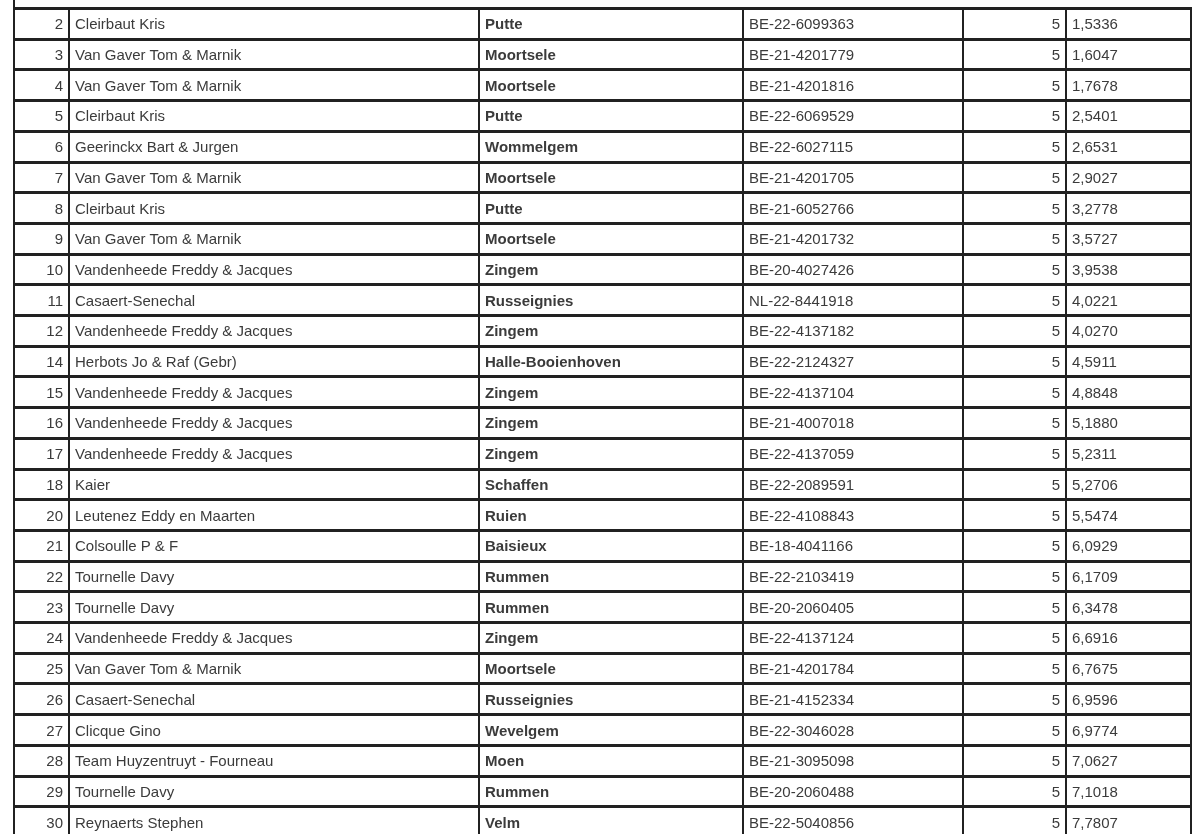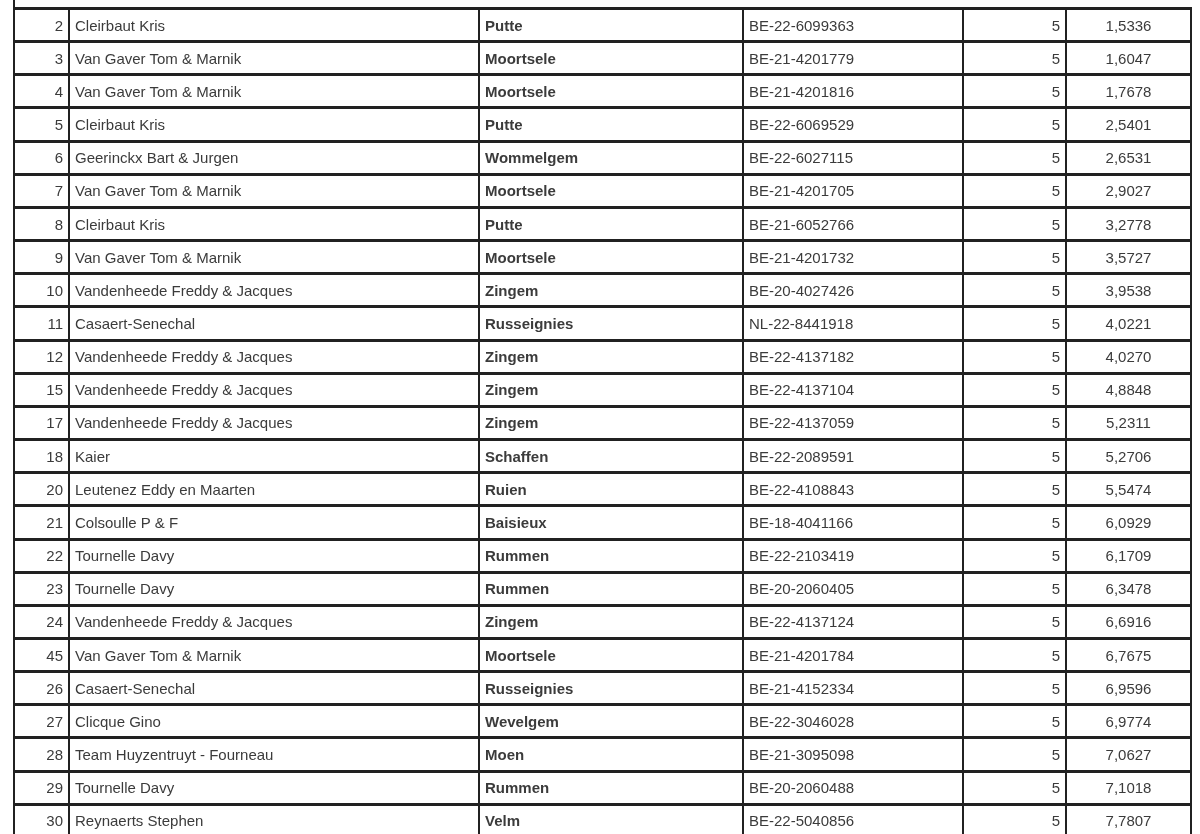--- a/index.html
+++ b/index.html
@@ -31,21 +31,21 @@
     padding: 0 5px;
     white-space: nowrap;
     overflow: hidden;
     vertical-align: middle;
   }
   td.col-rank        { text-align: right; padding-right: 4px; }
   td.col-fancier     { text-align: left;  padding-left: 5px; margin-left: 28px;  }
   td.col-location    { text-align: left;  padding-left: 6px; font-weight: bold;  }
   td.col-ring_number { text-align: left;  padding-left: 6px;  }
   td.col-prizes      { text-align: right; padding-right: 6px; }
-  td.col-coefficient { text-align: center; padding-right: 7px; }
+  td.col-coefficient { text-align: left; padding-right: 7px; }
   .top-stub {
     position: absolute;
     left: 13px;
     top: 0;
     width: 2px;
     height: 9px;
     background: #212121;
   }
 </style>
 </head>
@@ -145,26 +145,42 @@
         </tr>
         <tr>
           <td class="col-rank">12</td>
           <td class="col-fancier">Vandenheede Freddy &amp; Jacques</td>
           <td class="col-location">Zingem</td>
           <td class="col-ring_number">BE-22-4137182</td>
           <td class="col-prizes">5</td>
           <td class="col-coefficient">4,0270</td>
         </tr>
         <tr>
+          <td class="col-rank">14</td>
+          <td class="col-fancier">Herbots Jo &amp; Raf (Gebr)</td>
+          <td class="col-location">Halle-Booienhoven</td>
+          <td class="col-ring_number">BE-22-2124327</td>
+          <td class="col-prizes">5</td>
+          <td class="col-coefficient">4,5911</td>
+        </tr>
+        <tr>
           <td class="col-rank">15</td>
           <td class="col-fancier">Vandenheede Freddy &amp; Jacques</td>
           <td class="col-location">Zingem</td>
           <td class="col-ring_number">BE-22-4137104</td>
           <td class="col-prizes">5</td>
           <td class="col-coefficient">4,8848</td>
+        </tr>
+        <tr>
+          <td class="col-rank">16</td>
+          <td class="col-fancier">Vandenheede Freddy &amp; Jacques</td>
+          <td class="col-location">Zingem</td>
+          <td class="col-ring_number">BE-21-4007018</td>
+          <td class="col-prizes">5</td>
+          <td class="col-coefficient">5,1880</td>
         </tr>
         <tr>
           <td class="col-rank">17</td>
           <td class="col-fancier">Vandenheede Freddy &amp; Jacques</td>
           <td class="col-location">Zingem</td>
           <td class="col-ring_number">BE-22-4137059</td>
           <td class="col-prizes">5</td>
           <td class="col-coefficient">5,2311</td>
         </tr>
         <tr>
@@ -209,21 +225,21 @@
         </tr>
         <tr>
           <td class="col-rank">24</td>
           <td class="col-fancier">Vandenheede Freddy &amp; Jacques</td>
           <td class="col-location">Zingem</td>
           <td class="col-ring_number">BE-22-4137124</td>
           <td class="col-prizes">5</td>
           <td class="col-coefficient">6,6916</td>
         </tr>
         <tr>
-          <td class="col-rank">45</td>
+          <td class="col-rank">25</td>
           <td class="col-fancier">Van Gaver Tom &amp; Marnik</td>
           <td class="col-location">Moortsele</td>
           <td class="col-ring_number">BE-21-4201784</td>
           <td class="col-prizes">5</td>
           <td class="col-coefficient">6,7675</td>
         </tr>
         <tr>
           <td class="col-rank">26</td>
           <td class="col-fancier">Casaert-Senechal</td>
           <td class="col-location">Russeignies</td>

